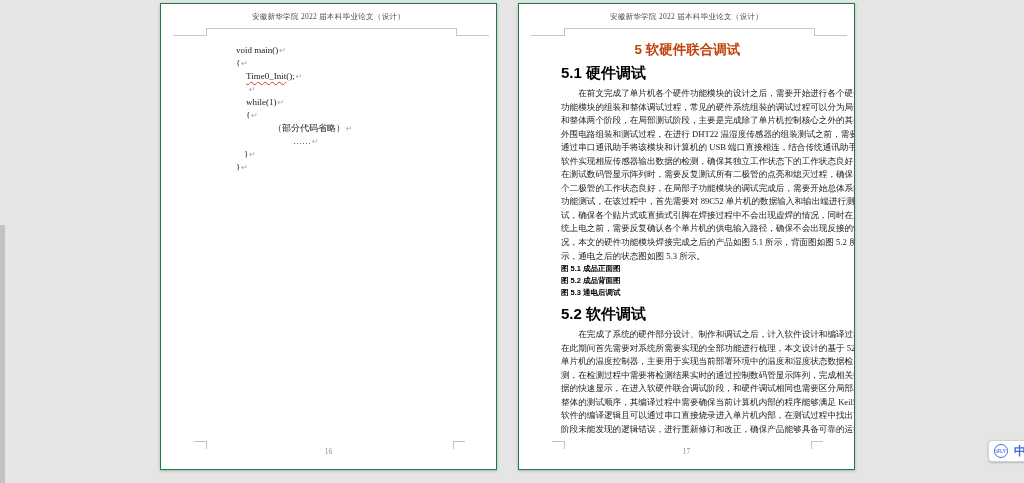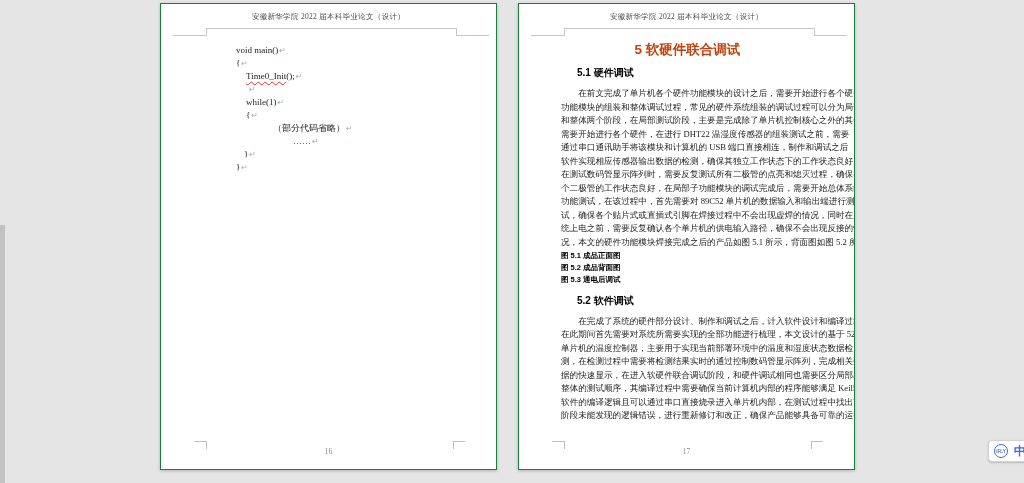--- a/index.html
+++ b/index.html
@@ -41,23 +41,23 @@
               text-decoration-color:#e03131; text-decoration-thickness:1px;
               text-underline-offset:2px;text-align:right; }
   .pmark { color:#97a8c9; font-size:8px; margin-left:1px;
            font-family:"DejaVu Sans",sans-serif; }
 
   
   .content { position:absolute; top:38px; left:42px; width:253px; }
   .doc-title { text-align:center; font-weight:bold; font-size:13.5px; line-height:16px;
                color:#c2410c; font-family:"Liberation Sans","DejaVu Sans",sans-serif;
                margin-bottom:8px; }
-  .sec-heading { font-weight:bold; font-size:10px; line-height:14px; color:#000;
+  .sec-heading { font-weight:bold; font-size:15px; line-height:14px; color:#000;
                  font-family:"Liberation Sans","DejaVu Sans",sans-serif;
-                 margin:8px 16px 7px; }
+                 margin:8px 0 7px; }
   .body-line { font-size:8.6px; line-height:13.55px; white-space:nowrap; color:#222; }
   .caption { text-align:left; font-weight:bold; font-size:7.5px; line-height:12px;
              color:#000; font-family:"Liberation Sans","DejaVu Sans",sans-serif; }
 
   
   .ime { position:absolute; left:988px; top:440px; height:22px; width:70px;
          background:#fff; border:1px solid #d2d2d2; border-radius:4px;
          box-shadow:0 1px 2px rgba(0,0,0,.2); display:flex; align-items:center;
          gap:6px; padding:0 5px; }
   .ime-logo { width:14px; height:14px; min-width:14px; border:1.5px solid #3f6ae0;
@@ -110,29 +110,30 @@
     <div class="rule hl-rv"></div>
 
     <div class="content">
       <div class="doc-title">5 软硬件联合调试</div>
       <div id="sections">
           <div class="sec-heading">5.1 硬件调试</div>
           <div>
             <div class="body-line">　　在前文完成了单片机各个硬件功能模块的设计之后，需要开始进行各个硬件</div>
             <div class="body-line">功能模块的组装和整体调试过程，常见的硬件系统组装的调试过程可以分为局部</div>
             <div class="body-line">和整体两个阶段，在局部测试阶段，主要是完成除了单片机控制核心之外的其他</div>
-            <div class="body-line">需要开始进行各个硬件，在进行 DHT22 温湿度传感器的组装测试之前，需要</div>
-            <div class="body-line">通过串口通讯助手将该模块和计算机的 USB 端口直接相连，制作和调试之后</div>
+            <div class="body-line">外围电路组装和测试过程，在进行 DHT22 温湿度传感器的组装测试之前，需要</div>
+            <div class="body-line">通过串口通讯助手将该模块和计算机的 USB 端口直接相连，结合传统通讯助手</div>
             <div class="body-line">软件实现相应传感器输出数据的检测，确保其独立工作状态下的工作状态良好，</div>
             <div class="body-line">在测试数码管显示阵列时，需要反复测试所有二极管的点亮和熄灭过程，确保各</div>
             <div class="body-line">个二极管的工作状态良好，在局部子功能模块的调试完成后，需要开始总体系统</div>
             <div class="body-line">功能测试，在该过程中，首先需要对 89C52 单片机的数据输入和输出端进行测</div>
             <div class="body-line">试，确保各个贴片式或直插式引脚在焊接过程中不会出现虚焊的情况，同时在系</div>
             <div class="body-line">统上电之前，需要反复确认各个单片机的供电输入路径，确保不会出现反接的情</div>
             <div class="body-line">况，本文的硬件功能模块焊接完成之后的产品如图 5.1 所示，背面图如图 5.2 所</div>
+            <div class="body-line">示，通电之后的状态图如图 5.3 所示。</div>
           </div>
           <div class="caption">图 5.1 成品正面图</div>
           <div class="caption">图 5.2 成品背面图</div>
           <div class="caption">图 5.3 通电后调试</div>
           <div class="sec-heading">5.2 软件调试</div>
           <div>
             <div class="body-line">　　在完成了系统的硬件部分设计、制作和调试之后，计入软件设计和编译过程，</div>
             <div class="body-line">在此期间首先需要对系统所需要实现的全部功能进行梳理，本文设计的基于 52</div>
             <div class="body-line">单片机的温度控制器，主要用于实现当前部署环境中的温度和湿度状态数据检</div>
             <div class="body-line">测，在检测过程中需要将检测结果实时的通过控制数码管显示阵列，完成相关数</div>

